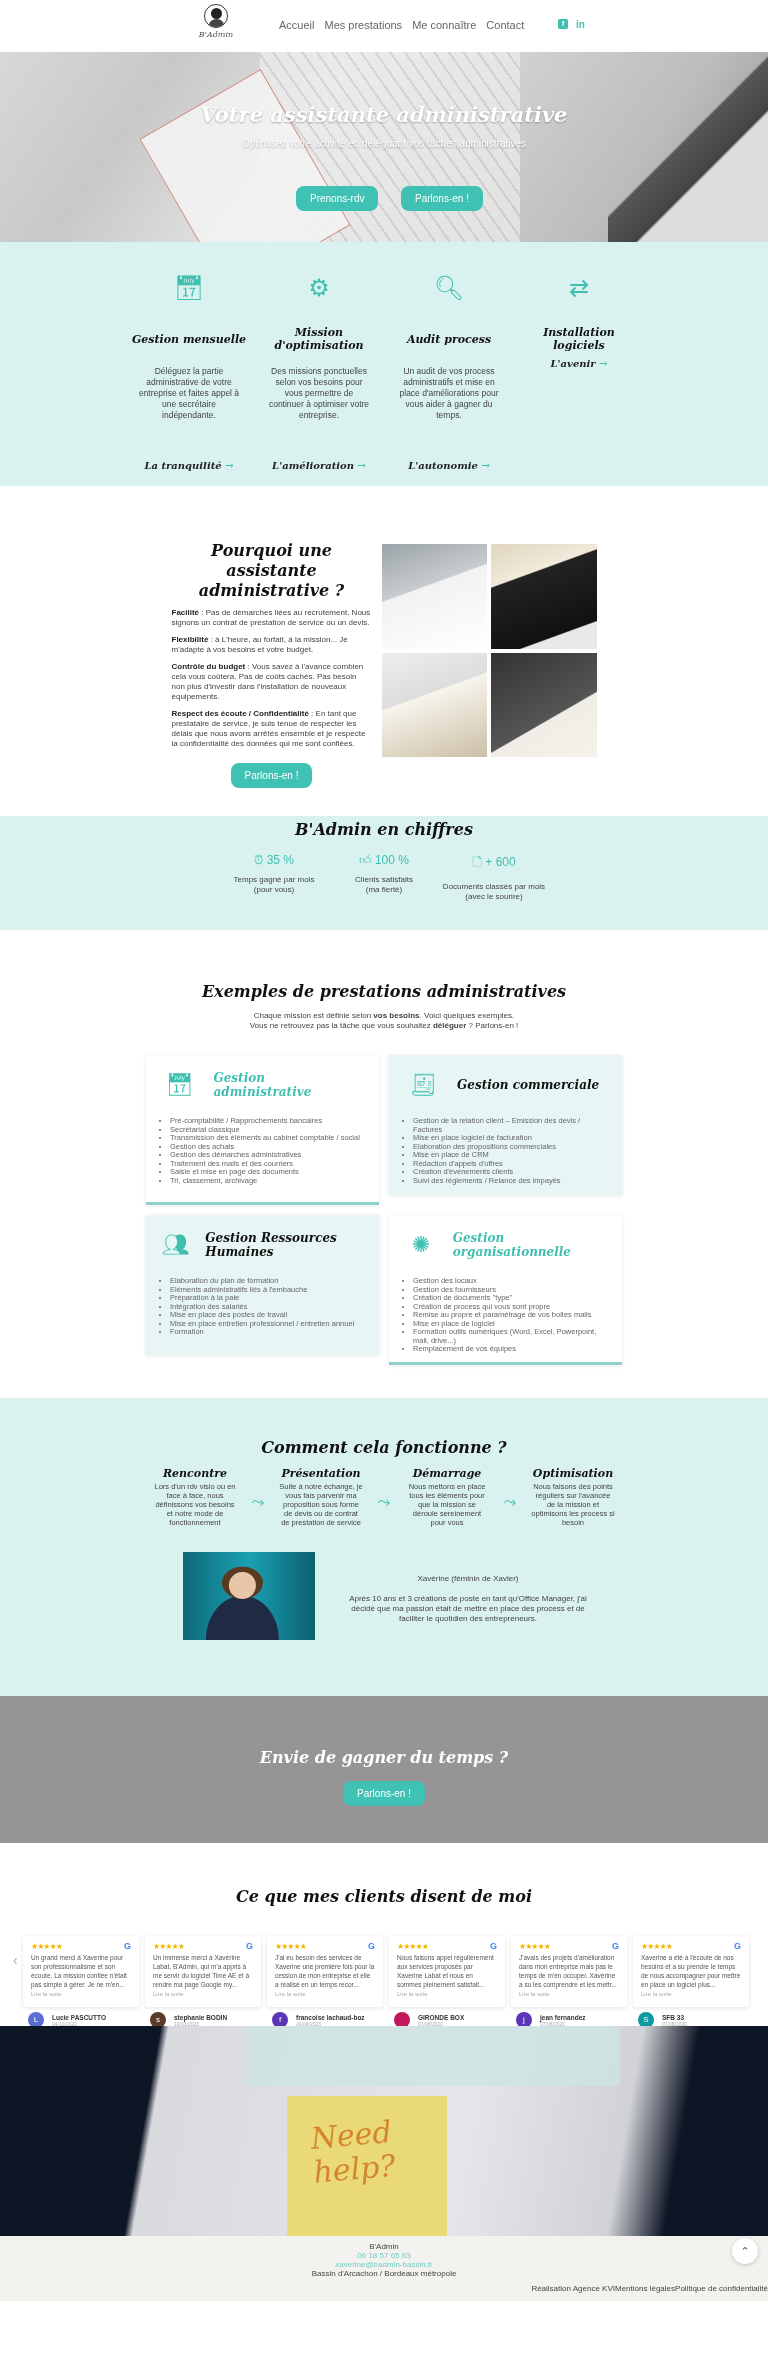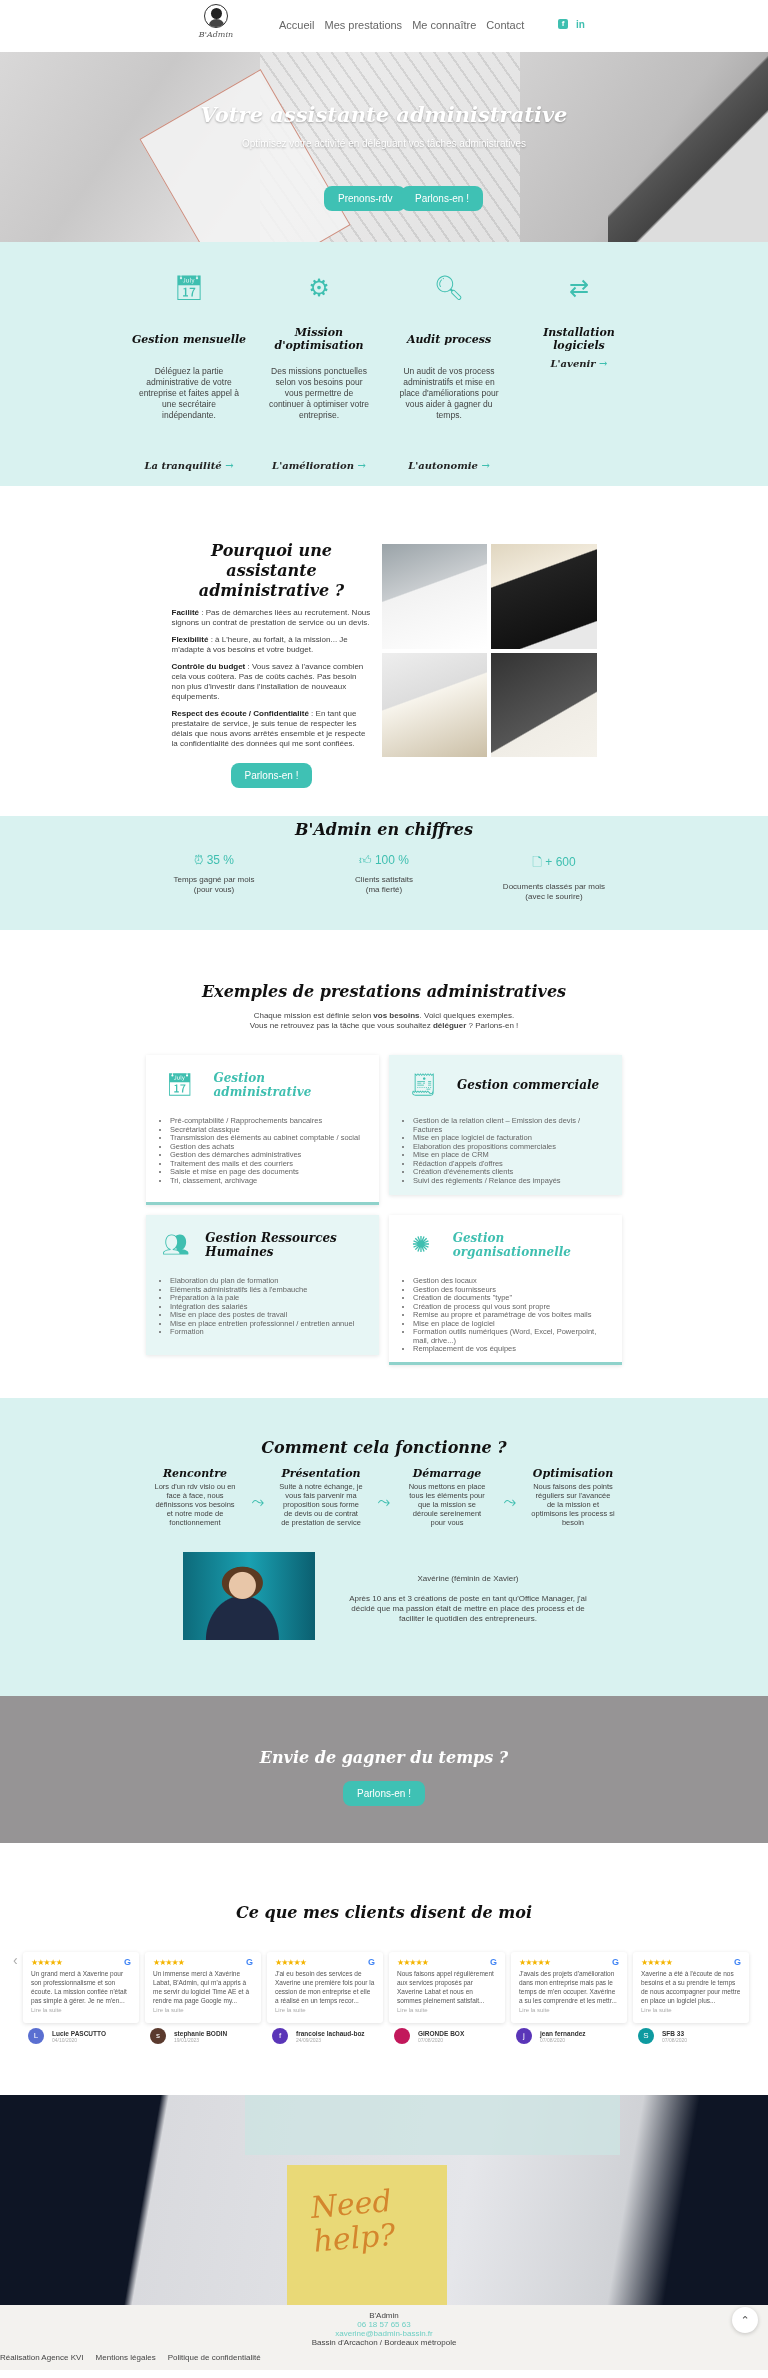--- a/index.html
+++ b/index.html
@@ -17,21 +17,21 @@
 .nav{position:absolute;left:279px;top:19px;display:flex;gap:10px;font-size:11px;color:#666}
 .social{position:absolute;left:558px;top:19px;display:flex;gap:8px;font-size:10px;color:#3fbfb0;font-weight:bold}
 .fb{width:10px;height:10px;background:#3fbfb0;border-radius:2px;color:#fff;font-size:8px;text-align:center;line-height:10px}
 
 .hero{height:190px;position:relative;background:linear-gradient(125deg,#d9d8d8 0%,#c9c8c8 20%,#e3e2e2 40%,#d0cfcf 60%,#bdbcbc 80%,#8c8b8b 100%);overflow:hidden}
 .hero .kb{position:absolute;left:260px;top:-20px;width:260px;height:230px;background:repeating-linear-gradient(55deg,#eee 0 10px,#cfcfcf 10px 12px);transform:rotate(0deg);opacity:.7}
 .hero .nb{position:absolute;left:175px;top:40px;width:140px;height:180px;background:#f3f3f3;border:1px solid #c87;transform:rotate(-30deg);opacity:.9}
 .hero .dark{position:absolute;right:0;top:0;width:160px;height:202px;background:linear-gradient(135deg,transparent 45%,#555 46%,#444 60%,#ddd 61%)}
 .hero h1{position:absolute;top:50px;width:100%;text-align:center;color:#fff;font-size:21px;text-shadow:0 1px 2px rgba(0,0,0,.3)}
 .hero p{position:absolute;top:86px;width:100%;text-align:center;color:#fff;font-size:10px;text-shadow:0 1px 2px rgba(0,0,0,.3)}
-.hero .b1{position:absolute;left:324px;top:134px}
+.hero .b1{position:absolute;left:296px;top:134px}
 .hero .b2{position:absolute;left:401px;top:134px}
 
 .services{height:244px;background:#d9f2f0;display:flex;justify-content:center;gap:14px;padding-top:32px}
 .svc{width:116px;text-align:center}
 .svc .ic{height:36px;font-size:24px;color:#3fbfb0}
 .svc h3{font-size:11px;margin-top:14px;min-height:30px;color:#111;display:flex;align-items:center;justify-content:center}
 .svc p{font-size:8.5px;line-height:11px;margin-top:12px;height:90px;color:#444;padding:0 6px}
 .svc .more{font-size:10px;color:#222;margin-top:4px}
 .svc .more .arr{color:#3fbfb0}
 
@@ -42,21 +42,21 @@
 .why .item b{color:#222}
 .why .cta{text-align:center;margin-top:14px}
 .grid{width:215px;height:213px;display:grid;grid-template-columns:1fr 1fr;gap:4px;margin-top:3px}
 .g1{background:linear-gradient(160deg,#9aa3a8 0%,#c8cccf 40%,#f2f2f2 41%,#fff 100%)}
 .g2{background:linear-gradient(160deg,#e0d6c0 0%,#f1eadb 30%,#222 31%,#111 80%,#e8e8e8 81%)}
 .g3{background:linear-gradient(160deg,#eee 0%,#ddd 40%,#f7f4ec 41%,#cbbfa6 100%)}
 .g4{background:linear-gradient(150deg,#333 0%,#555 60%,#f0ede6 61%,#f5f2eb 100%)}
 
 .stats{height:114px;background:#d9f2f0;text-align:center;padding-top:4px}
 .stats h2{font-size:16px;color:#111}
-.stats .row{display:flex;justify-content:center;gap:60px;margin-top:14px}
+.stats .row{display:flex;justify-content:center;margin-top:14px}
 .stat{width:110px}
 .stat .num{font-size:12px;color:#3fbfb0}
 .stat .lbl{font-size:8px;color:#444;margin-top:8px;line-height:10px}
 
 .examples{padding-top:52px;height:468px}
 .examples h2{font-size:16px;text-align:center;color:#111}
 .examples .intro{font-size:8px;text-align:center;margin-top:10px;line-height:10px;color:#444}
 .cards{display:grid;grid-template-columns:233px 233px;gap:10px;justify-content:center;margin-top:24px}
 .card{background:#fff;padding:10px 14px;box-shadow:0 1px 4px rgba(0,0,0,.1);border-bottom:3px solid #8fd2cb}
 .card.alt{background:#e7f6f5;border-bottom:none}
@@ -75,21 +75,21 @@
 .step p{font-size:7.5px;line-height:9px;color:#444;margin-top:2px}
 .step-arrow{width:30px;color:#3fbfb0;font-size:16px;padding-top:26px;text-align:center}
 .bio{display:flex;gap:28px;margin:25px 0 0 183px}
 .photo{width:132px;height:88px;background:radial-gradient(circle at 45% 38%,#e8c6a8 0 13px,transparent 14px),radial-gradient(ellipse at 45% 35%,#5b3a22 0 20px,transparent 21px),radial-gradient(ellipse at 45% 100%,#1f2a44 0 36px,transparent 37px),linear-gradient(90deg,#0d6a7a,#1aa1b2,#0b5f70)}
 .bio .t{width:250px;text-align:center;font-size:8px;color:#444;line-height:10px;padding-top:22px}
 
 .cta-band{height:147px;background:#969495;text-align:center;padding-top:52px}
 .cta-band h2{font-size:16px;color:#fff}
 .cta-band .btn{margin-top:14px}
 
-.reviews{height:252px;padding-top:60px;position:relative}
+.reviews{height:183px;padding-top:44px;position:relative}
 .reviews h2{font-size:16px;text-align:center;color:#111}
 .rv-row{display:flex;gap:6px;margin:30px 0 0 23px}
 .rv{width:116px}
 .rv .box{height:71px;box-shadow:0 1px 4px rgba(0,0,0,.12);background:#fff;padding:6px 8px;position:relative;border-radius:3px}
 .rv .stars{color:#f4b400;font-size:8px;letter-spacing:-1px}
 .rv .g{position:absolute;right:8px;top:5px;font-size:9px;font-weight:bold;color:#4285f4}
 .rv .txt{font-size:6.5px;line-height:9px;color:#555;margin-top:2px;height:36px;overflow:hidden}
 .rv .more{font-size:6px;color:#aaa;margin-top:2px}
 .rv .who{display:flex;align-items:center;gap:8px;margin-top:5px;padding-left:5px}
 .rv .av{width:16px;height:16px;border-radius:50%;color:#fff;font-size:8px;text-align:center;line-height:16px}
@@ -97,21 +97,21 @@
 .rv .dt{font-size:5px;color:#aaa}
 .prev{position:absolute;left:13px;top:109px;color:#aaa;font-size:14px}
 
 .help{height:210px;background:linear-gradient(100deg,#0e1525 0%,#0e1525 20%,#d9dade 21%,#e5e6ea 60%,#d0d2d6 80%,#0e1525 87%);position:relative;overflow:hidden}
 .help .note{position:absolute;left:287px;top:70px;width:160px;height:140px;background:#e9d977}
 .help .note span{position:absolute;left:25px;top:20px;font-family:"DejaVu Serif",serif;font-style:italic;font-size:30px;color:#d4862d;line-height:34px;transform:rotate(-5deg)}
 .help .form{position:absolute;left:245px;top:0;width:375px;height:60px;background:#cde3e2;opacity:.8}
 
 .footer{height:65px;background:#f3f2ef;text-align:center;font-size:8px;color:#444;padding-top:6px;position:relative;line-height:9px}
 .footer .teal{color:#6fcfc4}
-.footer .links{margin-top:6px;display:flex;justify-content:flex-start;gap:12px;font-size:8px}
+.footer .links{margin-top:6px;display:flex;justify-content:flex-end;font-size:8px}
 .totop{position:absolute;right:10px;top:2px;width:26px;height:26px;border-radius:50%;background:#fff;box-shadow:0 1px 4px rgba(0,0,0,.2);text-align:center;line-height:26px;font-size:11px;color:#555}
 </style>
 </head>
 <body>
 
 <header class="header">
   <div class="logo">
     <div class="circ"></div>
     <div class="sig">B'Admin</div>
   </div>

